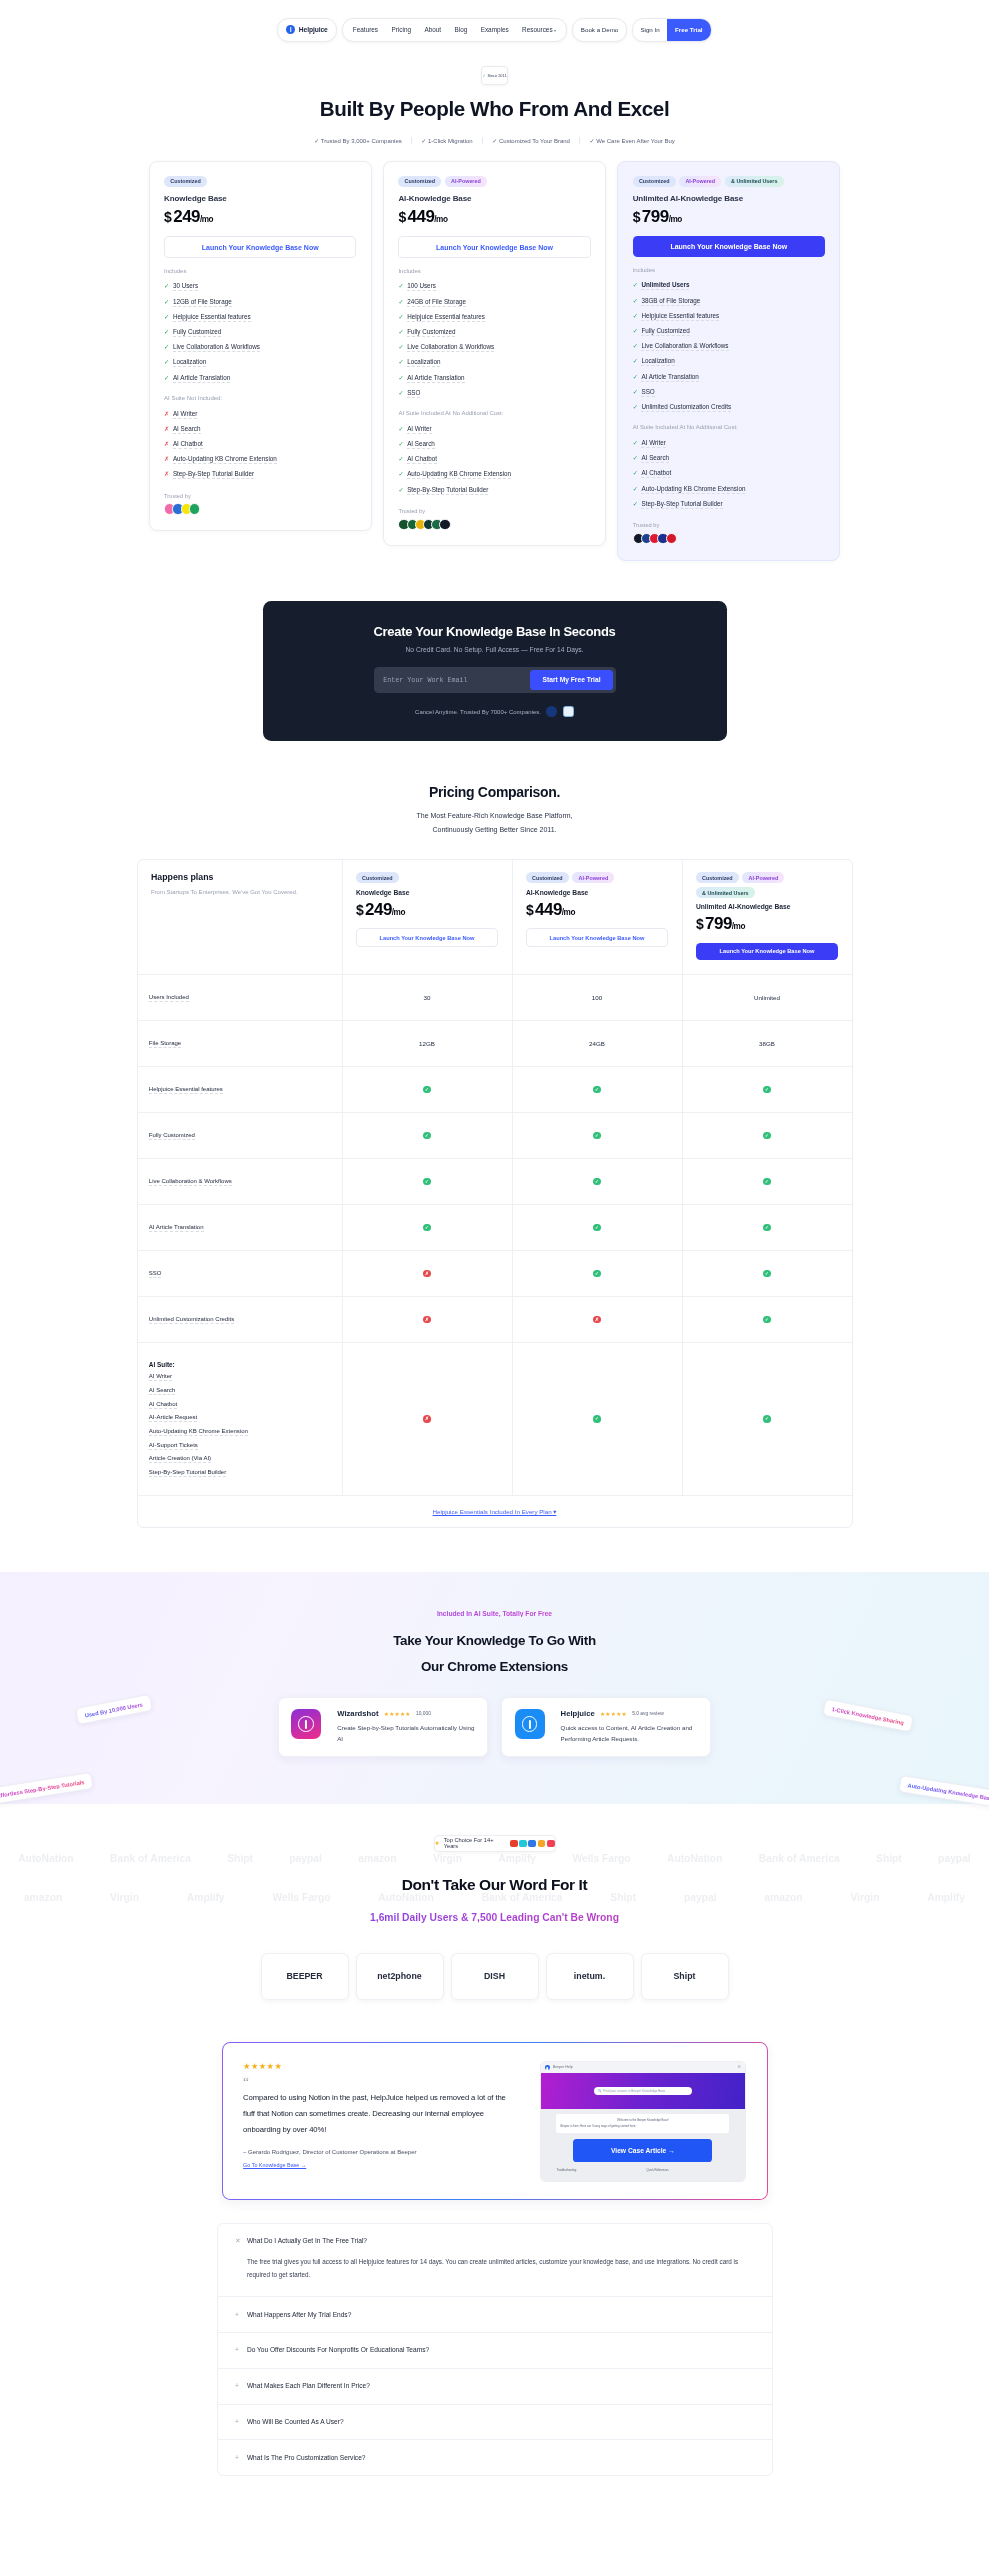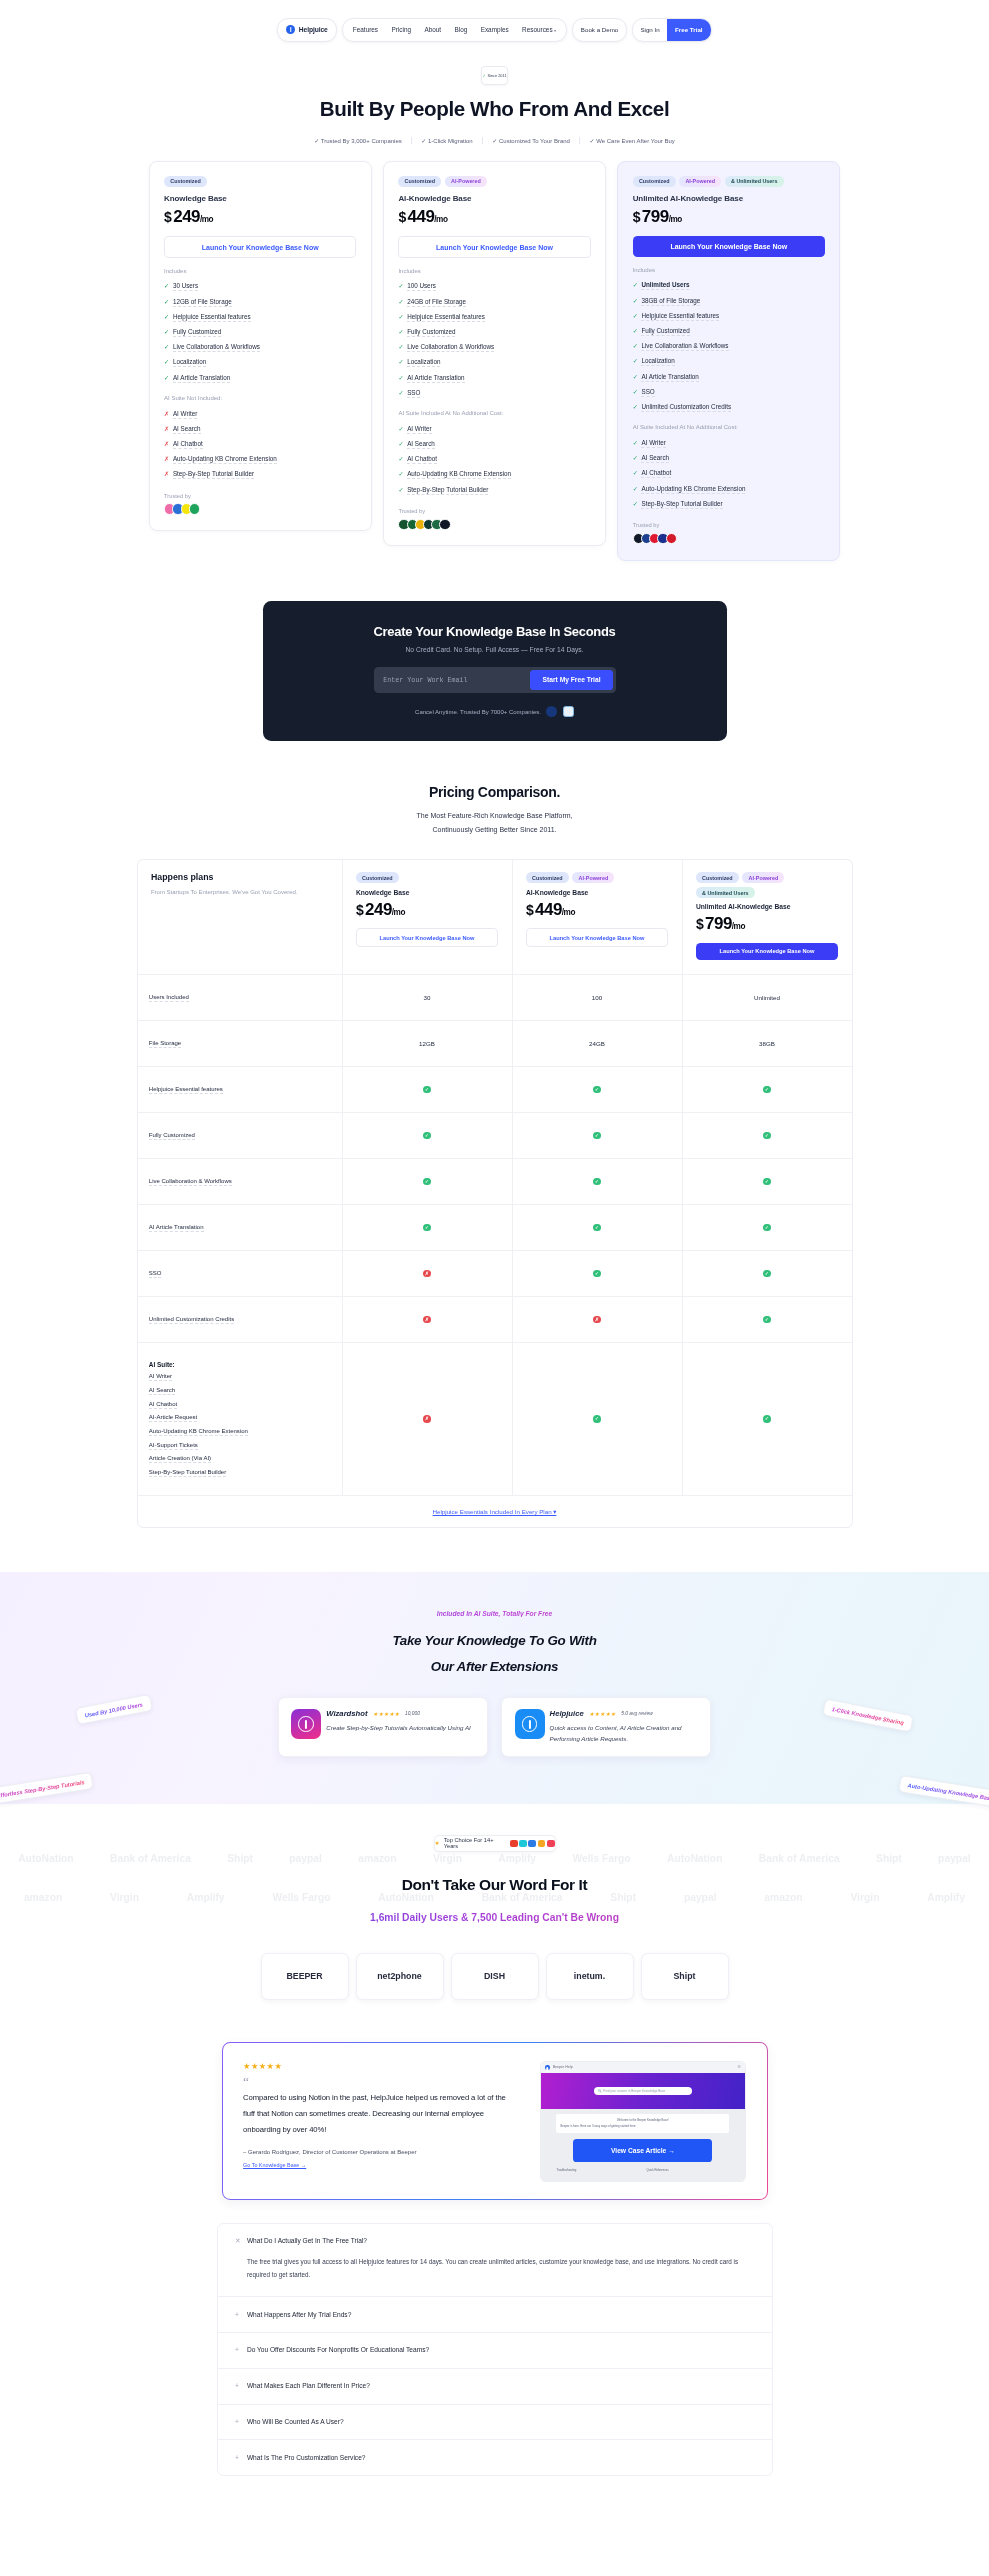--- a/index.html
+++ b/index.html
@@ -168,32 +168,31 @@
   .ai-list .feat-name { display:block; width: max-content; margin-top: 5.7px; }
   .ai-suite-title { font-size:6.4px; font-weight:700; color:#111827; }
   .tfoot { text-align:center; padding: 11.3px 0; }
   .tfoot a { color:#3b5bfd; font-size: 6.2px; text-decoration: underline; }
 
   
   .ext-band {
     margin-top: 44px; padding: 38px 18px 47px;
     background: linear-gradient(115deg,#f5f0ff 0%,#f7f3ff 28%,#eef5fd 62%,#e8f6fb 100%);
     position: relative;
-    font-style: italic;
   }
   .ext-eyebrow {
     text-align:center; font-size:6.7px; font-weight:700;
     background: linear-gradient(90deg,#3b5bfd,#b83fd6,#ef3f8f);
     -webkit-background-clip: text; background-clip: text; color: transparent;
   }
   .ext-band h2 { text-align:center; font-size: 13.4px; font-weight:800; color:#0e1424; margin-top: 11.3px; line-height:1.9; letter-spacing:-0.3px; }
   .ext-cards { display:flex; justify-content:center; gap: 13.4px; margin-top: 17.5px; }
   .ext-card {
     width: 210px; background:#fff; border:0.5px solid #eef0f5; border-radius: 7.2px;
-    padding: 11.3px 12.4px; display:flex; gap: 5px; box-shadow: 0 2.1px 8.2px rgba(60,40,120,.06);
+    padding: 11.3px 12.4px; display:flex; gap: 16px; box-shadow: 0 2.1px 8.2px rgba(60,40,120,.06);
   }
   .ext-ico { width: 30px; height: 30px; border-radius: 7.2px; flex:0 0 auto; display:flex; align-items:center; justify-content:center; }
   .ext-ico.ws { background: linear-gradient(160deg,#8b2fd6,#f02d8a); }
   .ext-ico.hj { background:#1a8cf5; }
   .ext-ico .ring { width: 15.5px; height: 15.5px; border: 1.5px solid #fff; border-radius:50%; position:relative; }
   .ext-ico .ring::after { content:""; position:absolute; left:50%; top:2.6px; width:2.1px; height:9.3px; background:#fff; border-radius:1.5px; transform:translateX(-50%); }
   .ext-top { display:flex; align-items:center; gap:5.2px; }
   .ext-name { font-size: 7.7px; font-weight:700; color:#16203a; }
   .stars { color:#f6b01e; font-size: 5.7px; letter-spacing:0.3px; }
   .ext-rating { font-size: 4.9px; color:#5b6379; }
@@ -737,21 +736,21 @@
 </div>
 <div class="trow">
   <div class="tfoot" style="width:100%"><a>Helpjuice Essentials Included In Every Plan ▾</a></div>
 </div>
     </div>
 
   <div class="ext-band">
     <div class="ext-eyebrow">Included In AI Suite, Totally For Free</div>
     <h2>
       <div>Take Your Knowledge To Go With</div>
-      <div>Our After Extensions</div>
+      <div>Our Chrome Extensions</div>
     </h2>
     <div class="float-note" style="left:76px; top:129px; transform:rotate(-11deg);"><span class="g-violet">Used By 10,000 Users</span></div>
     <div class="float-note" style="right:76px; top:135px; transform:rotate(11deg);"><span class="g-pink">1-Click Knowledge Sharing</span></div>
     <div class="float-note" style="left:-12.4px; top:208px; transform:rotate(-9deg);"><span class="g-pink">Effortless Step-By-Step Tutorials</span></div>
     <div class="float-note" style="right:-13.4px; top:211px; transform:rotate(9deg);"><span class="g-violet">Auto-Updating Knowledge Base</span></div>
     <div class="ext-cards">
       <div class="ext-card">
         <div class="ext-ico ws">
             <div class="ring"></div>
           </div>

